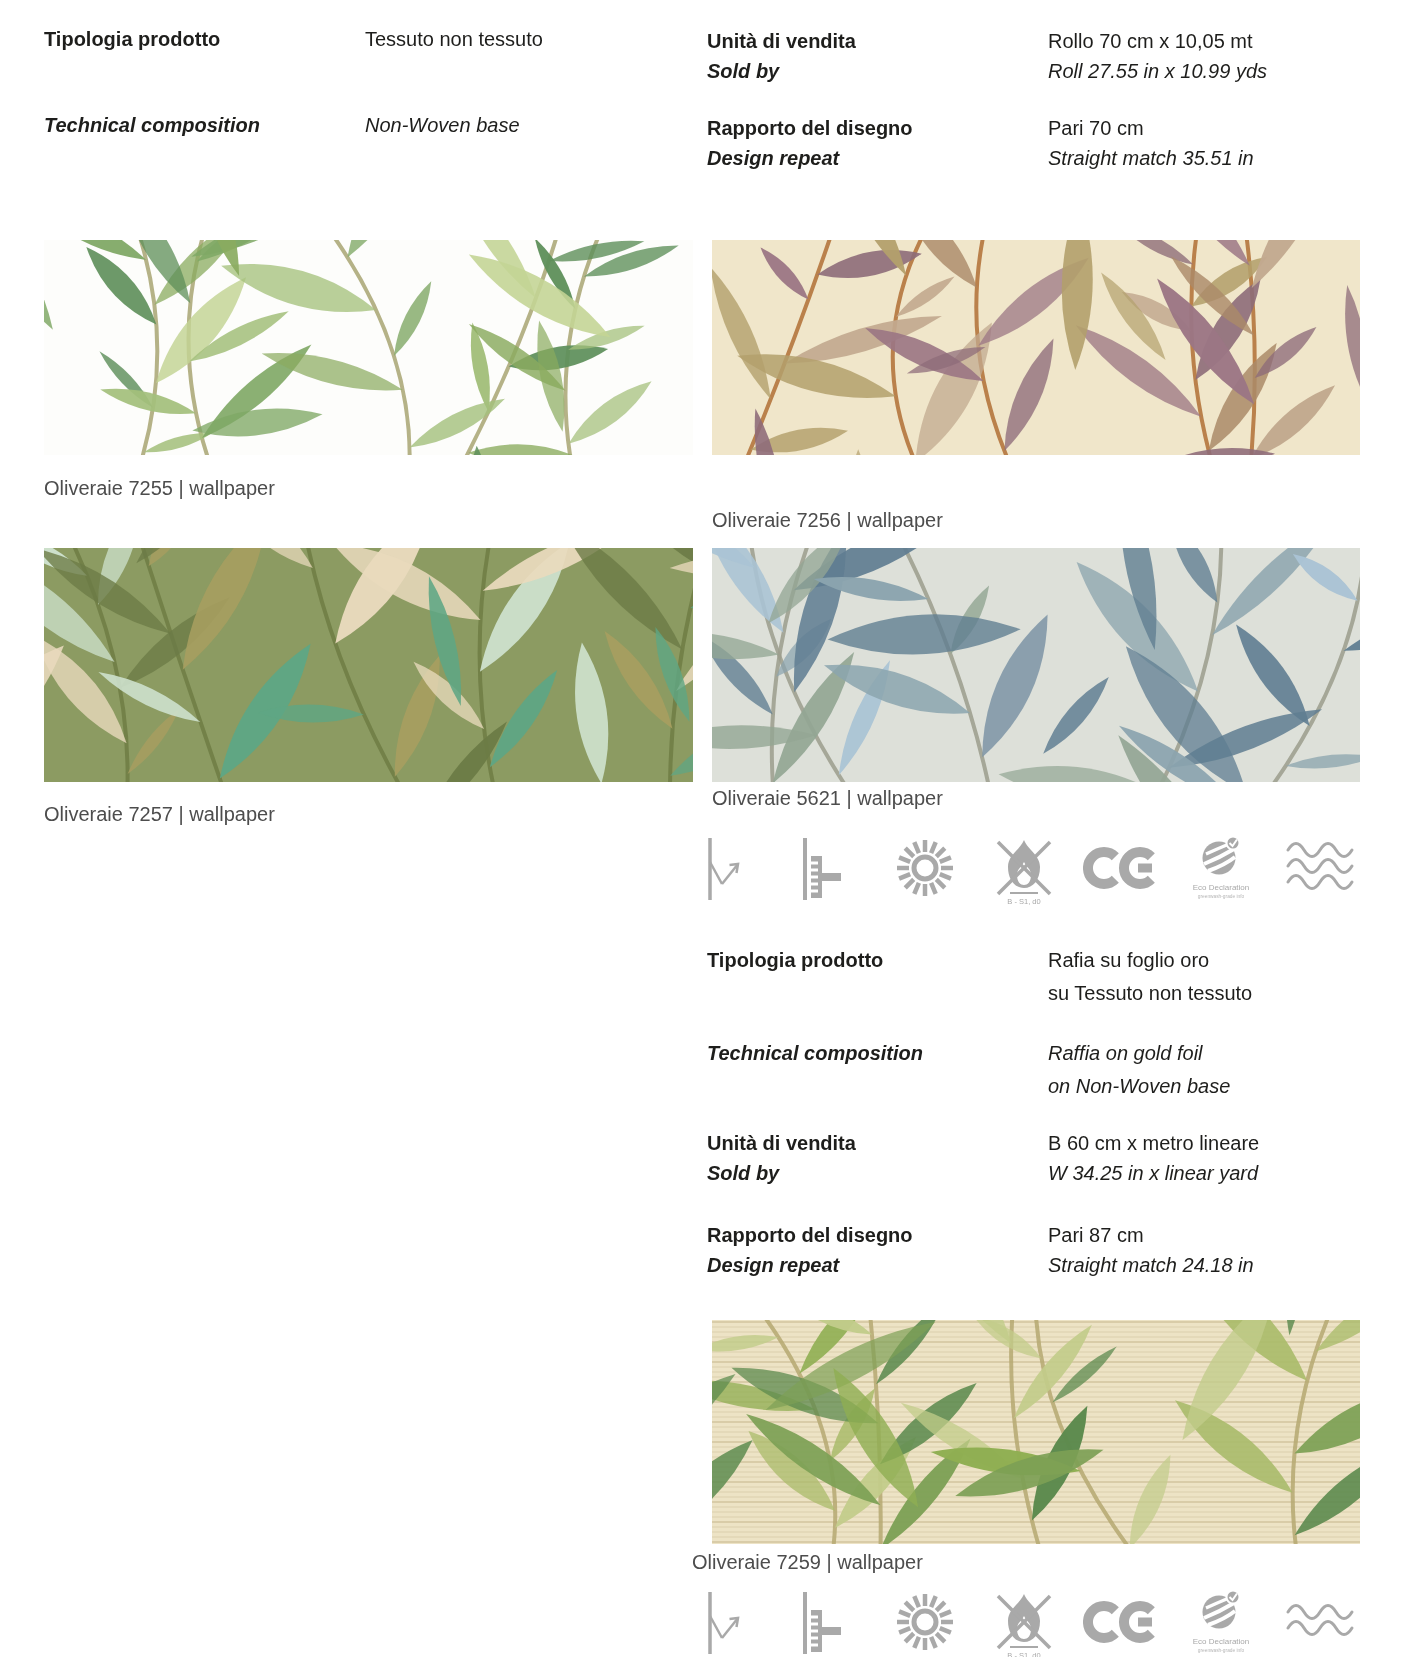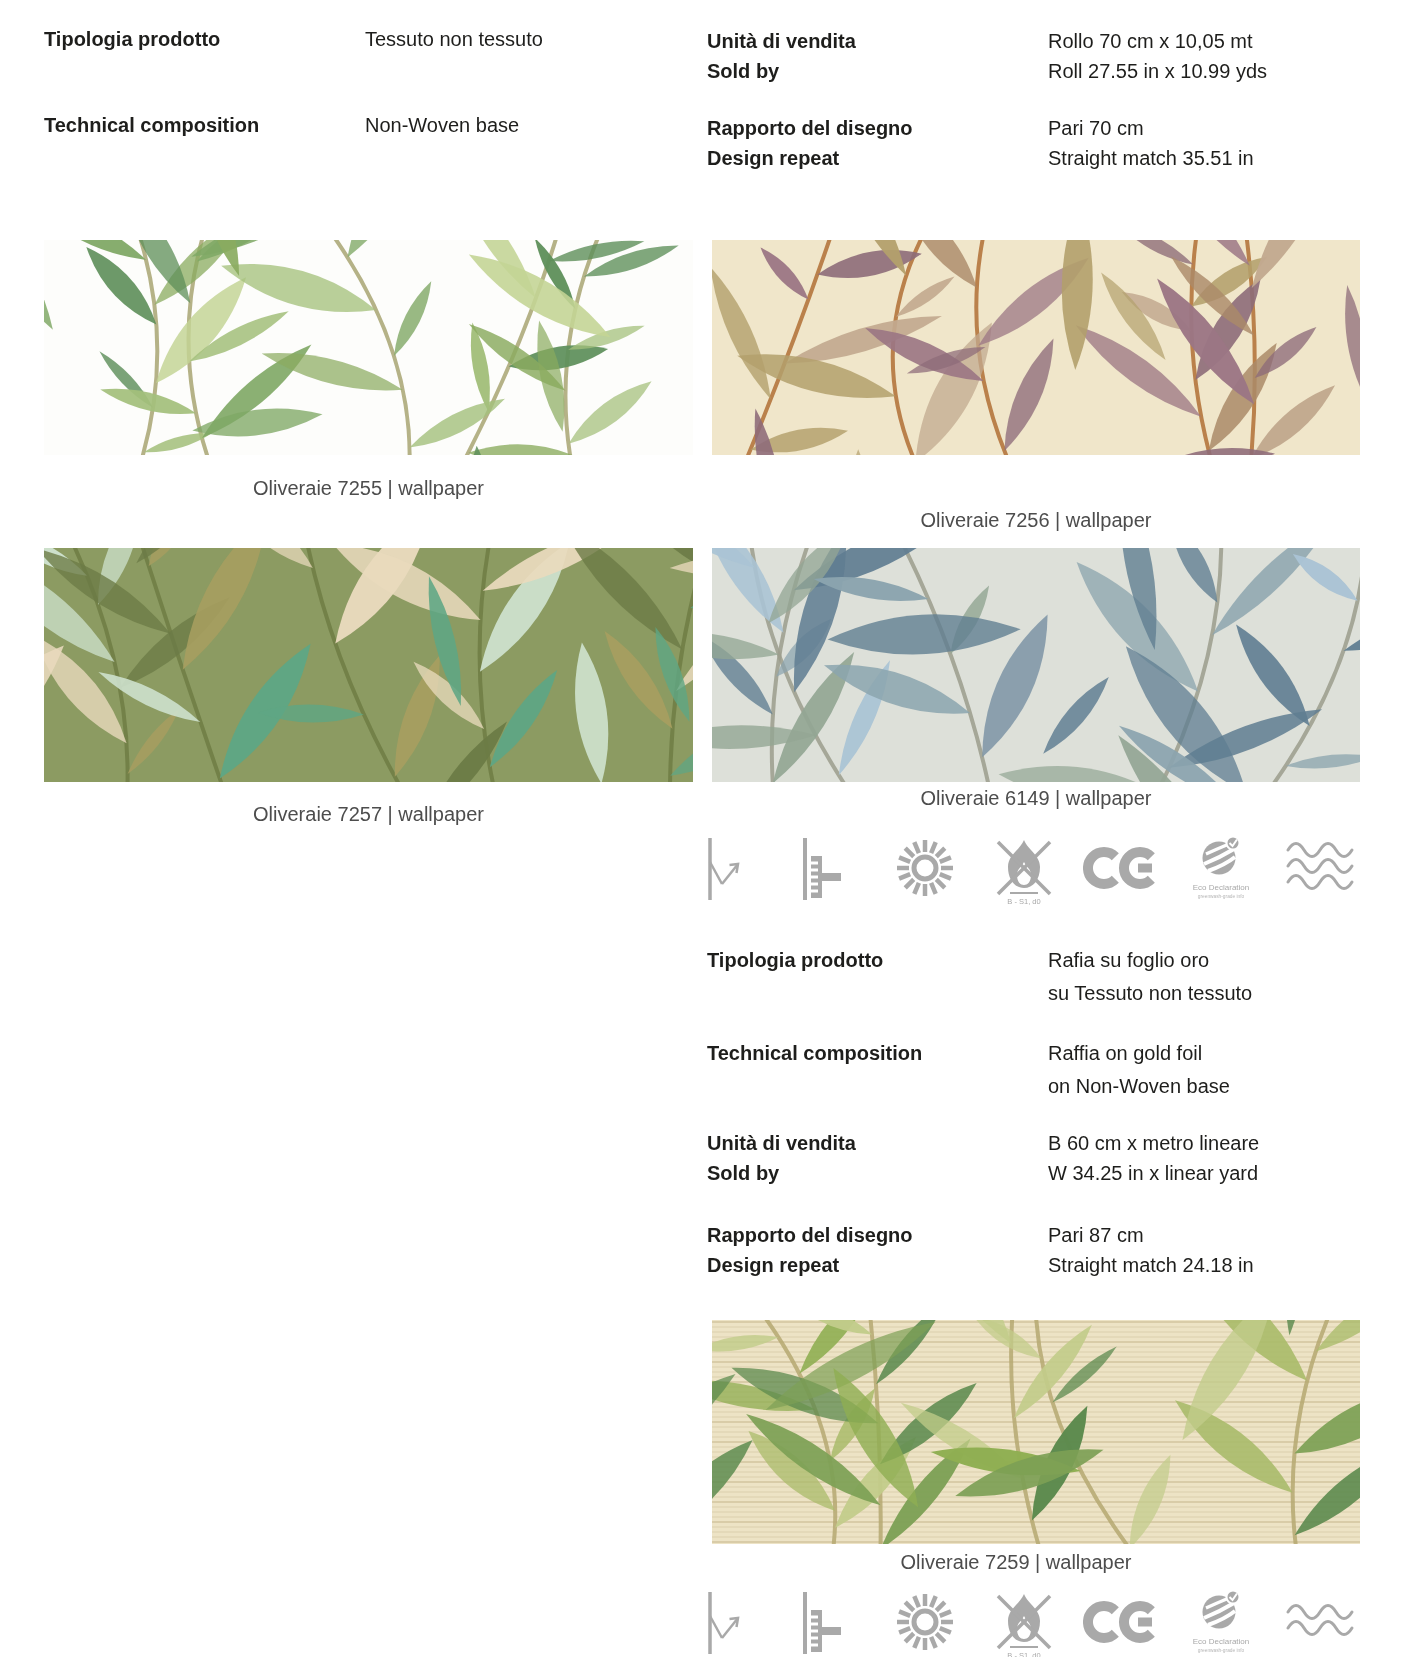--- a/index.html
+++ b/index.html
@@ -6,26 +6,26 @@
   body{
     width:1402px;height:1657px;position:relative;background:#ffffff;
     font-family:"Liberation Sans",sans-serif;color:#1e1e1c;overflow:hidden;
   }
   .spec-block{position:absolute;font-size:20px;line-height:30px;}
   .spec-line{position:absolute;left:0;width:660px;white-space:nowrap;}
   .spec-label{position:absolute;left:0;font-weight:bold;}
   .spec-value{position:absolute;}
   .col-left .spec-value{left:321px;}
   .col-right .spec-value{left:341px;}
-  .it{}
+  .it{font-style:italic;}
   .swatch{position:absolute;overflow:hidden;}
   .swatch svg{display:block;}
   .caption{
     position:absolute;font-size:20px;line-height:24px;color:#4d4d4d;
-    text-align:center;white-space:nowrap;
+    text-align:left;white-space:nowrap;
   }
   .icon-row{
     position:absolute;left:688px;width:672px;display:flex;
     justify-content:space-between;align-items:flex-start;
   }
   .icon-cell{width:80px;height:86px;}
   .icon-cell svg{display:block;}
 </style>
 </head>
 <body>
@@ -225,21 +225,21 @@
       <path d="M0,0 Q80.8,-33.3 161.5,0 Q80.8,33.3 0,0 Z" fill="#93a694" opacity="0.71" transform="translate(286.6,226.3) rotate(6.8)"></path>
       <path d="M0,0 Q70.5,-21.3 141.1,0 Q70.5,21.3 0,0 Z" fill="#8ba4ae" opacity="0.93" transform="translate(407.0,177.7) rotate(33.7)"></path>
       <path d="M0,0 Q89.0,-26.4 178.0,0 Q89.0,26.4 0,0 Z" fill="#5f7d91" opacity="0.79" transform="translate(442.7,101.9) rotate(259.4)"></path>
       <path d="M0,0 Q96.7,-39.8 193.4,0 Q96.7,39.8 0,0 Z" fill="#5f7d91" opacity="0.79" transform="translate(308.7,81.3) rotate(177.0)"></path>
       <path d="M0,0 Q50.5,-18.8 101.0,0 Q50.5,18.8 0,0 Z" fill="#5f7d91" opacity="0.83" transform="translate(396.8,128.9) rotate(130.5)"></path>
       <path d="M0,0 Q95.1,-41.7 190.3,0 Q95.1,41.7 0,0 Z" fill="#5f7d91" opacity="0.75" transform="translate(413.9,98.2) rotate(50.7)"></path>
       <path d="M0,0 Q88.9,-28.4 177.8,0 Q88.9,28.4 0,0 Z" fill="#93a694" opacity="0.93" transform="translate(406.3,187.2) rotate(52.2)"></path>
     </svg>
   </div>
 <div class="caption" style="left:44px;top:786px;width:649px;margin-top:16px;">Oliveraie 7257 | wallpaper</div>
-<div class="caption" style="left:712px;top:786px;width:648px;">Oliveraie 6149 | wallpaper</div>
+<div class="caption" style="left:712px;top:786px;width:648px;">Oliveraie 5621 | wallpaper</div>
 
 <div class="icon-row" id="icon-row-1" style="top:832px;">
     <div class="icon-cell">
       <svg width="80" height="86" viewBox="0 0 80 86" xmlns="http://www.w3.org/2000/svg">
     <line x1="22" y1="6" x2="22" y2="68" stroke="#a9a9a9" stroke-width="3.5"></line>
     <line x1="22" y1="30" x2="34" y2="52" stroke="#a9a9a9" stroke-width="2.5"></line>
     <line x1="34" y1="52" x2="50" y2="32" stroke="#a9a9a9" stroke-width="2.5"></line>
     <polyline points="41.5,33 50,32 48.5,41" fill="none" stroke="#a9a9a9" stroke-width="2.5"></polyline>
       </svg>
     </div>

